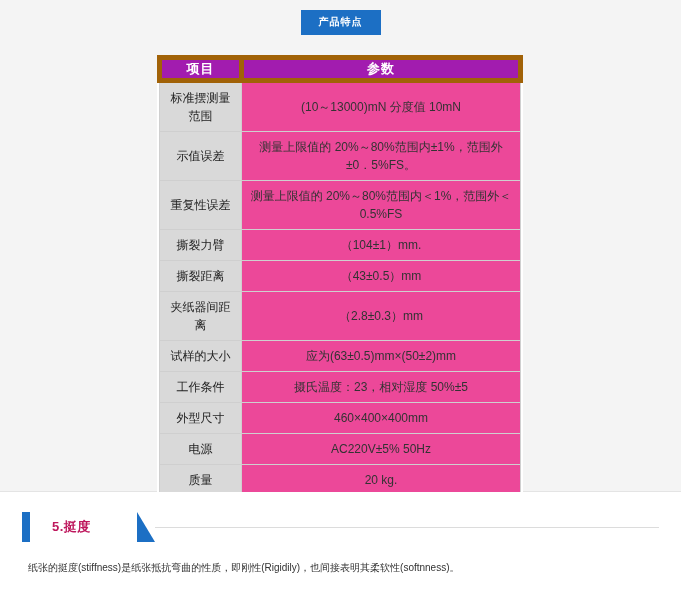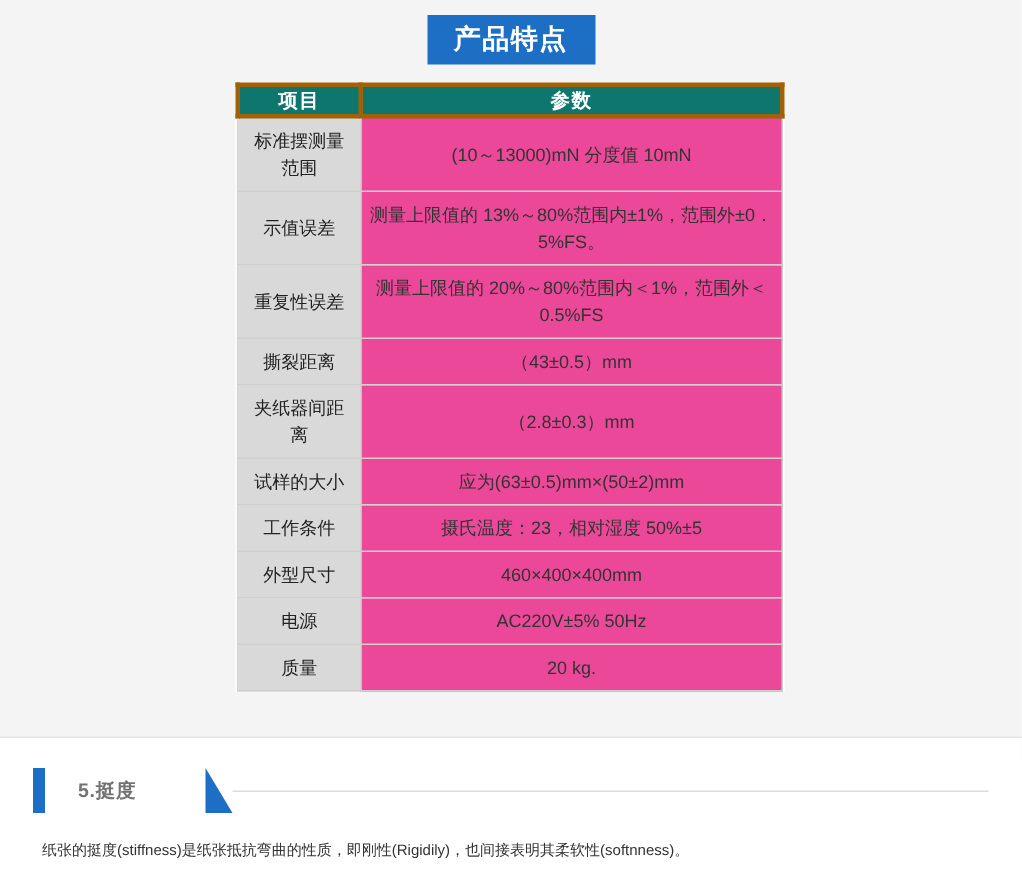--- a/index.html
+++ b/index.html
@@ -25,47 +25,47 @@
     border-bottom: 1px solid #e4e4e4;
   }
 
   .features-badge {
     position: absolute;
     left: 50%;
     transform: translateX(-50%);
     top: 10px;
     background: #1c6fc4;
     color: #ffffff;
-    font-size: 18px;
+    font-size: 10px;
     font-weight: bold;
     padding: 7px 18px 8px 18px;
     letter-spacing: 1px;
     line-height: 1;
   }
 
   .table-wrap {
     position: absolute;
     left: 157px;
     top: 55px;
     width: 366px;
   }
 
   table.spec {
     border-collapse: collapse;
     width: 366px;
     background: #ffffff;
     border: 1px solid #b9b9b9;
   }
   table.spec th {
-    background: #0f766e;
+    background: #a21caf;
     color: #ffffff;
     font-size: 13px;
     font-weight: bold;
     padding: 0 4px;
-    border: 3px solid #a16207;
+    border: 5px solid #a16207;
     text-align: center;
     letter-spacing: 1px;
   }
   table.spec th.col-item { width: 82px; }
   table.spec td {
     border: 1px solid #cfcfcf;
     font-size: 12px;
     padding: 6px 5px;
     text-align: center;
     vertical-align: middle;
@@ -104,21 +104,21 @@
     width: 8px;
     height: 30px;
     background: #1c6fc4;
   }
   .stiff-title {
     position: absolute;
     left: 30px;
     top: 6px;
     font-size: 13px;
     font-weight: bold;
-    color: #737373;
+    color: #be185d;
     letter-spacing: 0.5px;
   }
   .stiff-slant {
     position: absolute;
     left: 115px;
     top: 0;
     width: 0;
     height: 0;
     border-style: solid;
     border-width: 30px 0 0 18px;
@@ -158,25 +158,29 @@
           <th>参数</th>
         </tr>
       </thead>
       <tbody>
         <tr>
           <td class="item">标准摆测量范围</td>
           <td class="val">(10～13000)mN 分度值 10mN</td>
         </tr>
         <tr>
           <td class="item">示值误差</td>
-          <td class="val">测量上限值的 13%～80%范围内±1%，范围外±0．5%FS。</td>
+          <td class="val">测量上限值的 20%～80%范围内±1%，范围外±0．5%FS。</td>
         </tr>
         <tr>
           <td class="item">重复性误差</td>
           <td class="val">测量上限值的 20%～80%范围内＜1%，范围外＜0.5%FS</td>
+        </tr>
+        <tr>
+          <td class="item">撕裂力臂</td>
+          <td class="val">（104±1）mm.</td>
         </tr>
         <tr>
           <td class="item">撕裂距离</td>
           <td class="val">（43±0.5）mm</td>
         </tr>
         <tr>
           <td class="item">夹纸器间距离</td>
           <td class="val">（2.8±0.3）mm</td>
         </tr>
         <tr>

